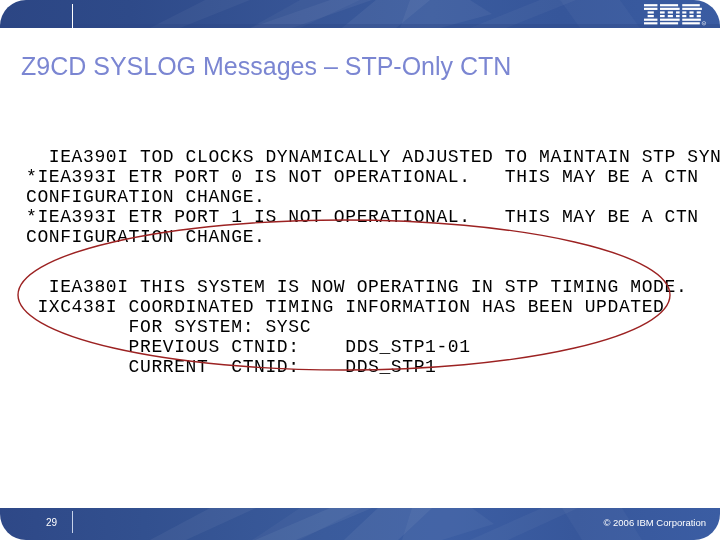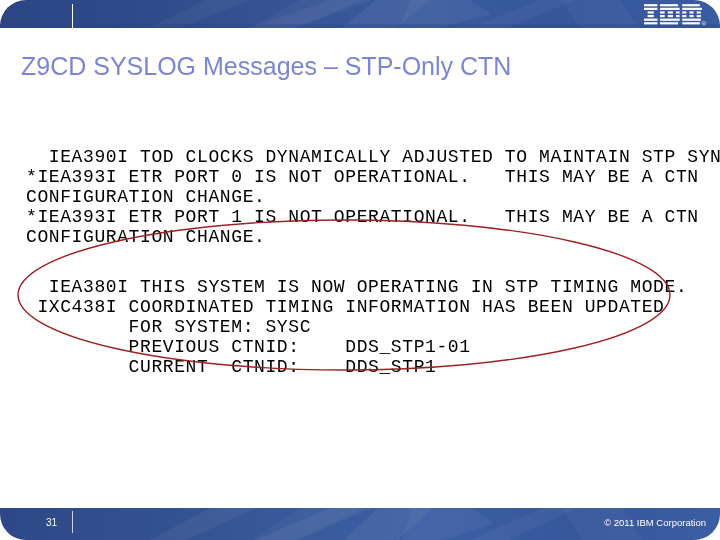--- a/index.html
+++ b/index.html
@@ -234,16 +234,16 @@
       <polygon points="150,32 210,0 256,0 186,32" fill="#ffffff" opacity="0.05"></polygon>
       <polygon points="255,32 330,0 372,0 296,32" fill="#ffffff" opacity="0.055"></polygon>
       <polygon points="300,0 362,0 300,32 252,32" fill="#ffffff" opacity="0.035"></polygon>
       <polygon points="378,0 432,0 398,32 344,32" fill="#ffffff" opacity="0.06"></polygon>
       <polygon points="412,0 472,0 494,16 442,32 402,32" fill="#ffffff" opacity="0.045"></polygon>
       <polygon points="470,32 542,0 578,0 508,32" fill="#ffffff" opacity="0.04"></polygon>
       <polygon points="562,0 622,0 642,32 582,32" fill="#ffffff" opacity="0.03"></polygon>
     </svg>
     <div class="footer-tick"></div>
   </div>
-  <div class="page-number">31</div>
-  <div class="copyright">© 2011 IBM Corporation</div>
+  <div class="page-number">29</div>
+  <div class="copyright">© 2006 IBM Corporation</div>
 
 </div>
 
 </body></html>

